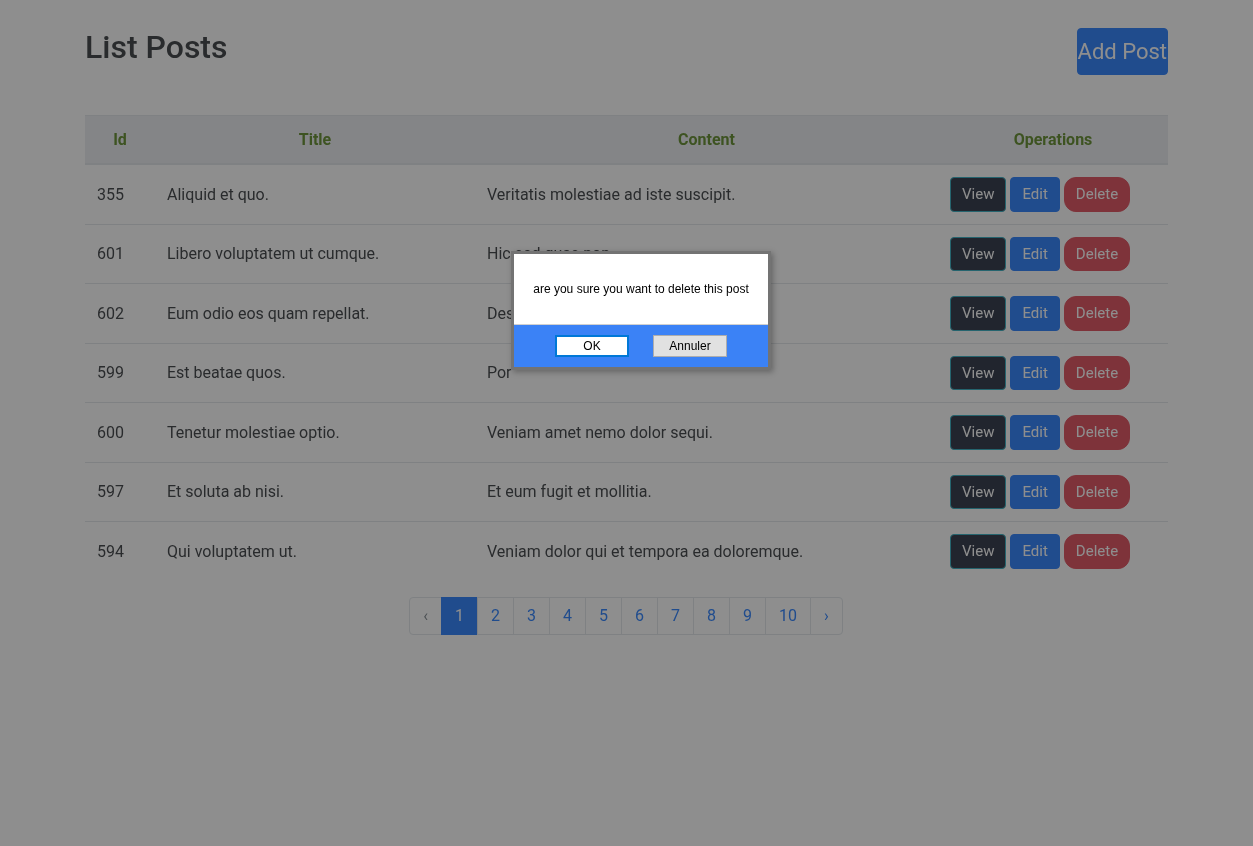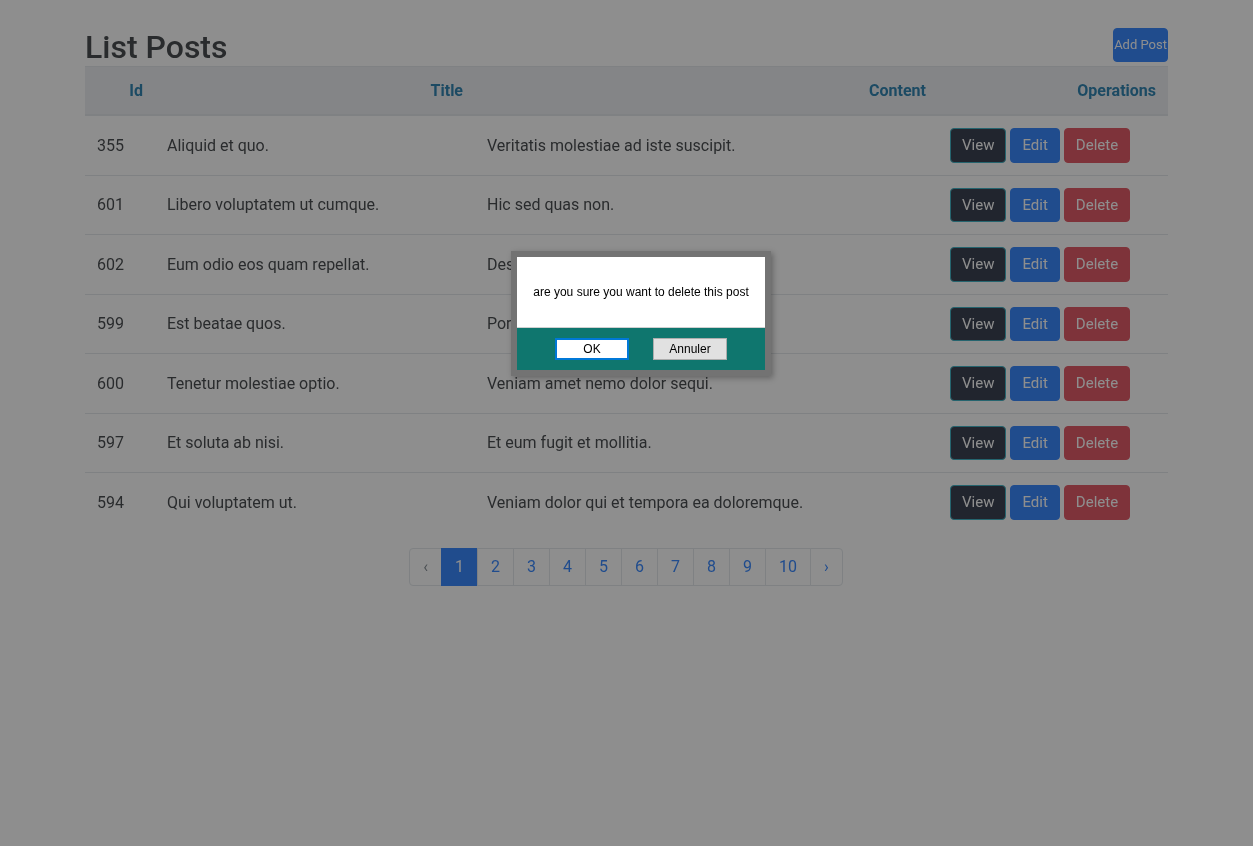--- a/index.html
+++ b/index.html
@@ -15,74 +15,76 @@
       height: 846px;
       overflow: hidden;
     }
     .container {
       padding: 20px 85px 40px 85px;
     }
     .header-row {
       display: flex;
       justify-content: space-between;
       align-items: flex-start;
+      margin-bottom: 40px;
       margin-top: 8px;
     }
     h2.page-title {
       font-size: 32px;
       font-weight: 500;
       color: #212529;
     }
     .btn {
       display: inline-block;
       font-weight: 400;
       text-align: center;
       vertical-align: middle;
       cursor: pointer;
       border: 1px solid transparent;
       padding: 6px 0;
-      font-size: 13px;
+      font-size: 22px;
       line-height: 1.5;
       border-radius: 4px;
       color: #fff;
     }
     .btn-primary {
       background-color: #0d6efd;
       border-color: #0d6efd;
     }
     .btn-info {
       background-color: #0f172a;
       border-color: #17a2b8;
     }
     .btn-danger {
       background-color: #dc3545;
       border-color: #dc3545;
+      border-radius: 12px;
     }
     .btn-op {
       padding: 5px 11px;
       font-size: 15px;
       margin-right: 4px;
     }
     .btn-op:last-child {
       margin-right: 0;
     }
     table {
       width: 100%;
       border-collapse: collapse;
       margin-bottom: 16px;
     }
     thead th {
       background-color: #e9ecef;
       font-weight: 700;
-      text-align: right;
+      text-align: center;
       padding: 14px 12px;
       border-top: 1px solid #dee2e6;
       border-bottom: 2px solid #dee2e6;
       font-size: 16px;
-      color: #0369a1;
+      color: #4d7c0f;
     }
     tbody td {
       padding: 12px 12px;
       border-top: 1px solid #dee2e6;
       vertical-align: middle;
       font-size: 16px;
       color: #212529;
     }
     .col-id { width: 70px; }
     .col-title { width: 320px; }
@@ -137,33 +139,33 @@
       display: flex;
       align-items: flex-start;
       justify-content: center;
     }
     .dialog {
       position: absolute;
       top: 251px;
       left: 511px;
       width: 260px;
       background: #fff;
-      border: 6px solid #737373;
+      border: 3px solid #737373;
       box-shadow: 2px 2px 6px rgba(0,0,0,0.3);
     }
     .dialog-msg {
       padding: 28px 12px 28px 12px;
       font-size: 12px;
       font-family: Tahoma, Arial, sans-serif;
       text-align: center;
       border-bottom: 1px solid #d0d0d0;
       color: #000;
     }
     .dialog-btns {
-      background: #0f766e;
+      background: #3b82f6;
       padding: 10px 12px;
       display: flex;
       justify-content: center;
       gap: 24px;
     }
     .dlg-btn {
       min-width: 74px;
       padding: 2px 14px;
       font-size: 12px;
       font-family: Tahoma, Arial, sans-serif;

